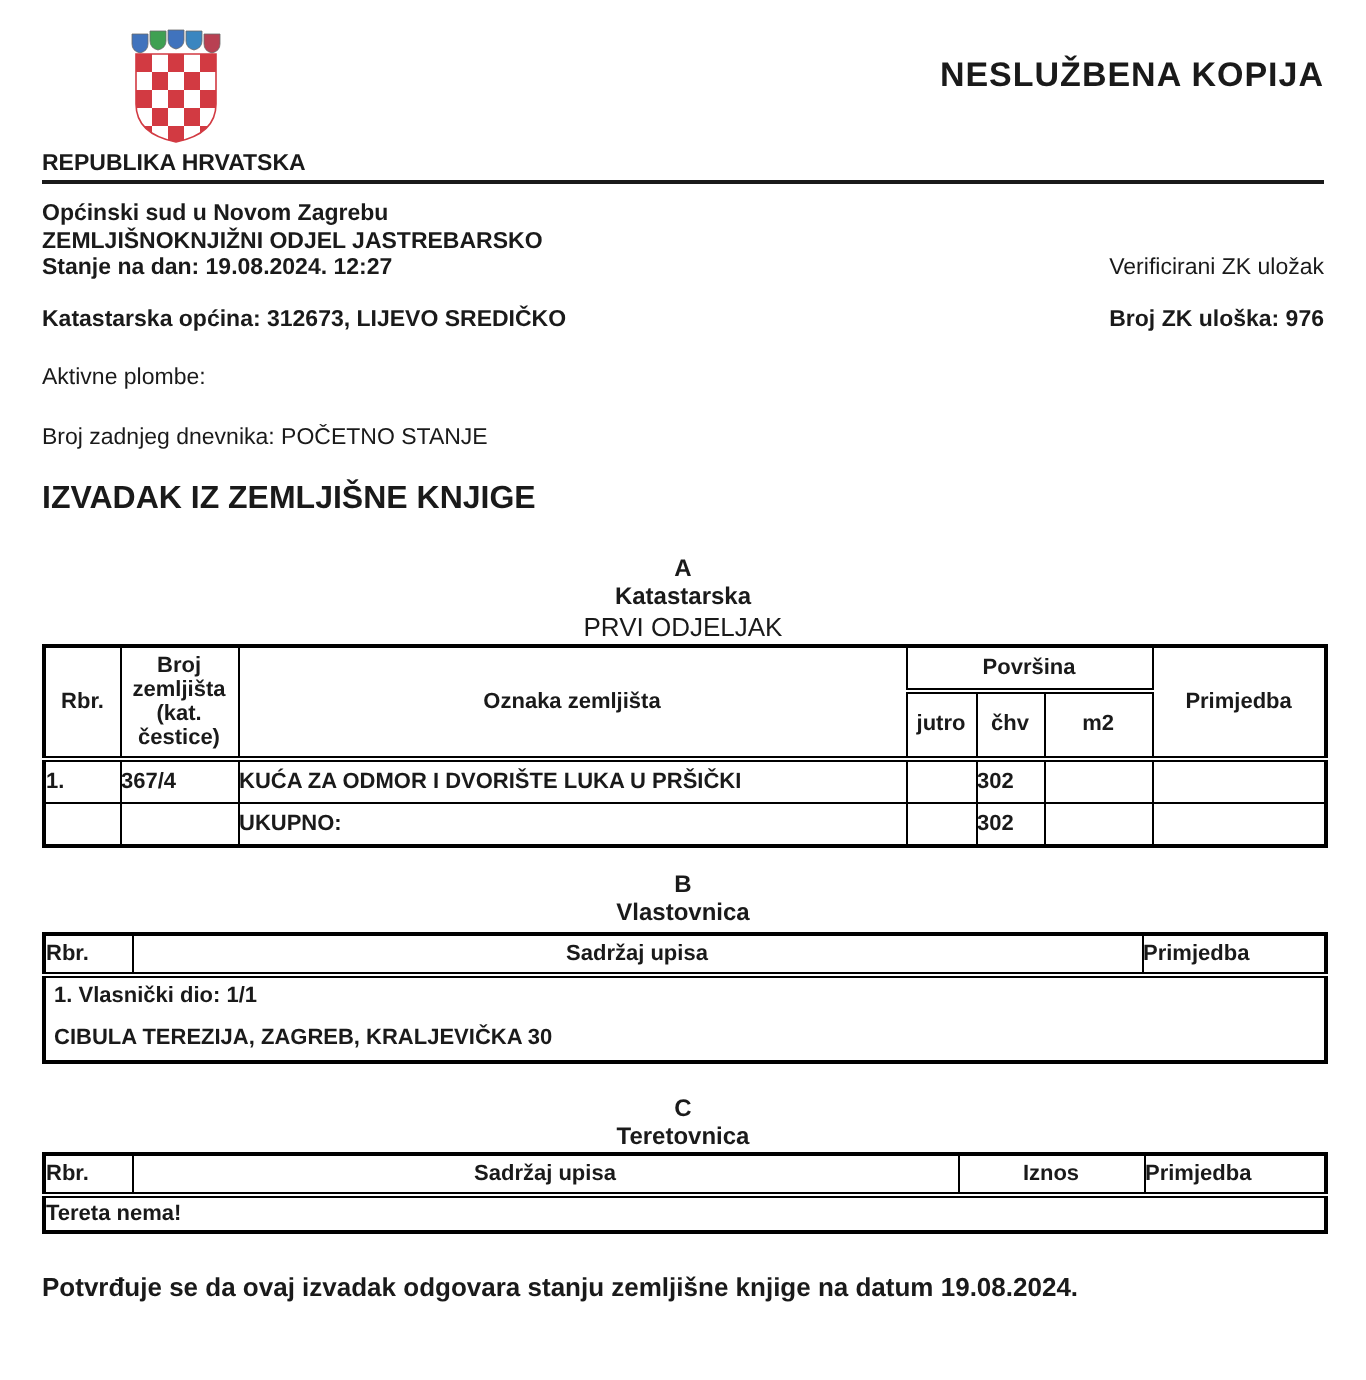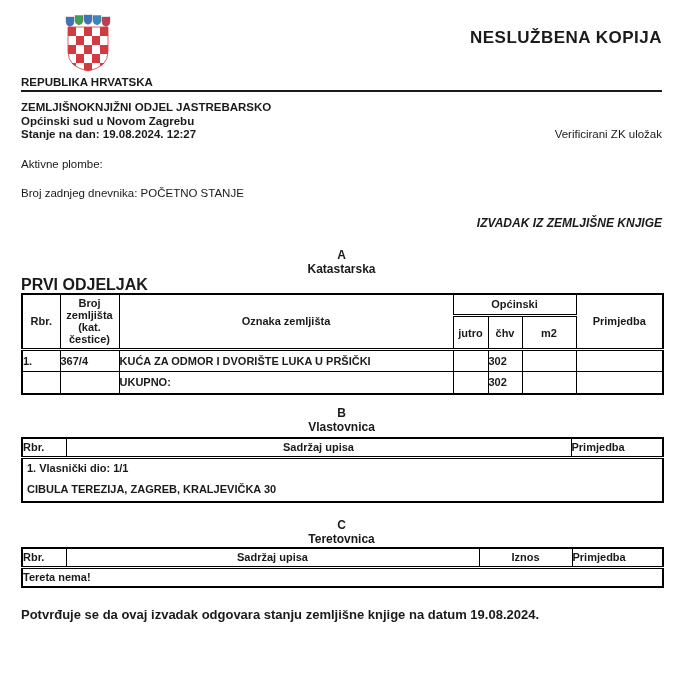--- a/index.html
+++ b/index.html
@@ -23,24 +23,24 @@
   .rule { border:none; border-top:2px solid #1a1a1a; margin:2px 0 9px 0; }
 
   
   .inforow { display:flex; justify-content:space-between; align-items:flex-end; }
   .infoline { font-size:11.5px; font-weight:bold; line-height:13.5px; }
   .infoline.plain { font-weight:normal;margin-top:16px; }
   .mt12 { margin-top:12px; }
   .mt16 { margin-top:16px; }
 
   
-  .doc-title { text-align:right; font-size:12px; font-weight:bold; margin-top:15px;font-style:italic; }
+  .doc-title { text-align:left; font-size:16px; font-weight:bold; margin-top:15px; }
   .sec-letter { text-align:center; font-size:12px; font-weight:bold; }
   .sec-name   { text-align:center; font-size:12px; font-weight:bold; line-height:15px; }
-  .sec-sub    { text-align:left; font-size:16px; font-weight:bold; line-height:15px; }
+  .sec-sub    { text-align:center; font-size:13px; font-weight:normal; line-height:15px; }
 
   
   table { border-collapse:collapse; table-layout:fixed; width:641px; }
   table, th, td { border:1px solid #000; }
   table { border-width:2px; }
   th, td { font-size:11px; font-weight:bold; padding:1px 0; overflow:hidden; }
   thead th { border-bottom:3px double #000; }
   th.center, td.center { text-align:center; vertical-align:middle; }
   td.right { text-align:left; padding-right:5px; }
   td.left, th.left { text-align:left; }
@@ -99,27 +99,31 @@
         <path d="M3,13 H43 V38 Q43,53 23,57 Q3,53 3,38 Z" fill="none" stroke="#d23a42" stroke-width="0.8"></path>
       </svg>
     </div>
     <div class="unofficial">NESLUŽBENA KOPIJA</div>
   </div>
   <div class="country">REPUBLIKA HRVATSKA</div>
   <hr class="rule">
 
   <div class="inforow">
     <div>
+      <div class="infoline">Općinski sud u Novom Zagrebu</div>
       <div class="infoline">ZEMLJIŠNOKNJIŽNI ODJEL JASTREBARSKO</div>
-      <div class="infoline">Općinski sud u Novom Zagrebu</div>
       <div class="infoline">Stanje na dan: 19.08.2024. 12:27</div>
     </div>
     <div class="infoline plain">Verificirani ZK uložak</div>
   </div>
 
+  <div class="inforow mt12">
+    <div class="infoline">Katastarska općina: 312673, LIJEVO SREDIČKO</div>
+    <div class="infoline">Broj ZK uloška: 976</div>
+  </div>
 
   <div class="mt16">
     <div class="infoline plain">Aktivne plombe:</div>
     <div class="infoline plain">Broj zadnjeg dnevnika: POČETNO STANJE</div>
   </div>
 
   <div class="doc-title">IZVADAK IZ ZEMLJIŠNE KNJIGE</div>
 
   <div class="secA">
     <div class="sec-letter">A</div>
@@ -135,21 +139,21 @@
       <col style="width:35px">
         <col style="width:34px">
         <col style="width:54px">
         <col style="width:87px">
     </colgroup>
     <thead>
       <tr class="sp1">
         <th class="center" rowspan="2">Rbr.</th>
         <th class="center" rowspan="2">Broj zemljišta (kat. čestice)</th>
         <th class="center" rowspan="2">Oznaka zemljišta</th>
-        <th class="center" colspan="3">Općinski</th>
+        <th class="center" colspan="3">Površina</th>
         <th class="center" rowspan="2">Primjedba</th>
       </tr>
       <tr class="sp2">
         <th class="center">jutro</th>
         <th class="center">čhv</th>
         <th class="center">m2</th>
       </tr>
     </thead>
     <tbody>
       <tr>

